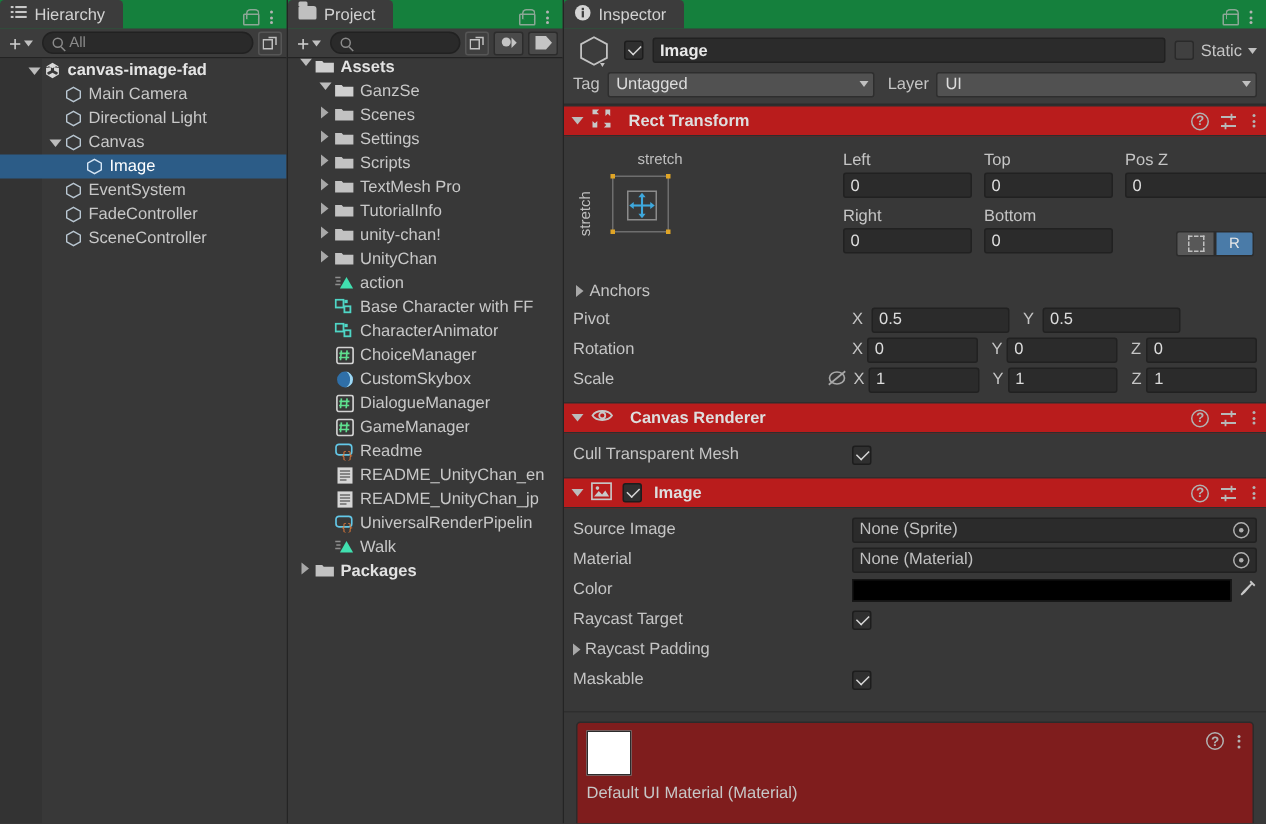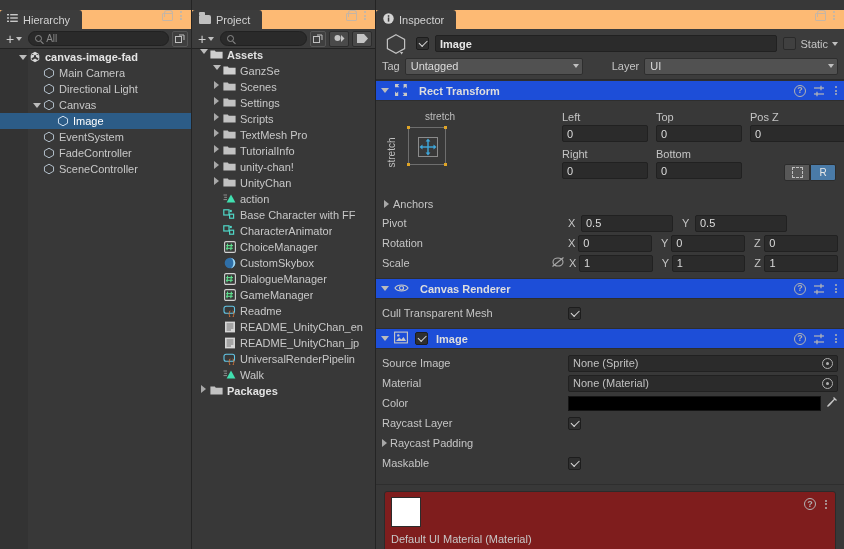--- a/index.html
+++ b/index.html
@@ -10,22 +10,22 @@
     font-size:11px;
     color:#c4c4c4;
     overflow:hidden;
     position:relative;
   }
   .root{ display:flex; width:844px; height:549px; }
 
   
   .panel{ background:#383838; display:flex; flex-direction:column; height:549px; }
   .tabrow{
-    height:19px; background:#fdba74; display:flex; align-items:flex-start;
-    position:relative; flex:0 0 19px;margin-top:10px;
+    height:19px; background:#15803d; display:flex; align-items:flex-end;
+    position:relative; flex:0 0 19px;
   }
   .tab{
     height:19px; background:#3c3c3c; display:flex; align-items:center; gap:5px;
     padding:0 12px 0 7px; color:#d2d2d2; font-size:11px; border-top-left-radius:3px;
     border-top-right-radius:3px;
   }
   .tabspacer{ flex:1; }
   .tabicons{ display:flex; align-items:center; gap:7px; padding:0 7px 2px 0; }
   .lockicon{ width:9px; height:11px; position:relative; opacity:.75; }
   .lockicon::before{
@@ -151,21 +151,21 @@
   .staticlabel{ color:#c5c5c5; font-size:11px; }
   .objrow2{ display:flex; align-items:center; gap:5px; height:18px; margin-top:4px; }
   .minilabel{ color:#c5c5c5; font-size:11px; }
   .dropdown{
     height:17px; background:#515151; border:1px solid #2e2e2e; border-radius:2px;
     display:flex; align-items:center; justify-content:space-between; padding:0 3px 0 5px;
     color:#dcdcdc; font-size:11px;
   }
 
   .comp-header{
-    height:21px; background:#1d4ed8; display:flex; align-items:center; gap:5px;
+    height:21px; background:#b91c1c; display:flex; align-items:center; gap:5px;
     padding:0 5px; border-top:1px solid #2e2e2e; border-bottom:1px solid #2e2e2e;
   }
   .comp-title{ font-weight:bold; color:#dedede; font-size:11px; margin-left:6px; }
   .comp-right{ margin-left:auto; display:flex; align-items:center; gap:7px; }
   .qicon{
     width:12px;height:12px;border-radius:50%;border:1.4px solid #b2b2b2;
     display:flex;align-items:center;justify-content:center;color:#b2b2b2;
     font-size:9px;font-weight:bold;line-height:1;
   }
   .settings-icon{ width:13px; height:12px; }
@@ -843,21 +843,21 @@
             <span class="staticlabel">Static</span>
             <span class="caretdown"></span>
           </span>
         </div>
         <div class="objrow2">
           <span class="minilabel">Tag</span>
           <span class="dropdown" style="width:178px">
             <span>Untagged</span>
             <span class="caretdown"></span>
           </span>
-          <span class="minilabel" style="margin-left:24px">Layer</span>
+          <span class="minilabel" style="margin-left:4px">Layer</span>
           <span class="dropdown" style="flex:1">
             <span>UI</span>
             <span class="caretdown"></span>
           </span>
         </div>
       </div>
 
       <div class="comp-header">
         <span class="tri-down"></span>
         <span>
@@ -1115,21 +1115,21 @@
           <span style="margin-left:5px">
             <svg width="12" height="12" viewBox="0 0 12 12">
                 <g stroke="#c8c8c8" stroke-width="1.2" fill="none">
               <path d="M7.5 1.5 l3 3"></path>
                   <path d="M8.8 2.8 L3.2 8.4 L1.5 10.5 L3.6 8.8 Z"></path>
                 </g>
               </svg>
           </span>
         </div>
         <div class="frow">
-          <span class="flabel">Raycast Layer</span>
+          <span class="flabel">Raycast Target</span>
           <span class="chk on"></span>
         </div>
         <div class="frow">
           <span class="flabel indent">
             <span class="tri-right"></span>
             <span>Raycast Padding</span>
           </span>
         </div>
         <div class="frow">
           <span class="flabel">Maskable</span>

